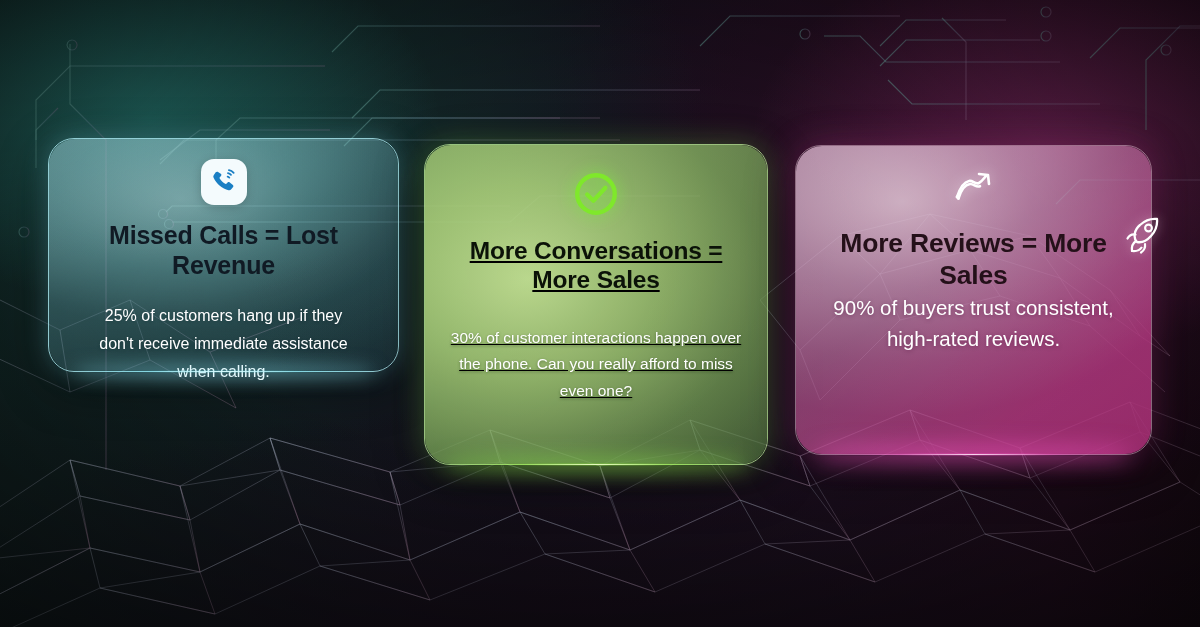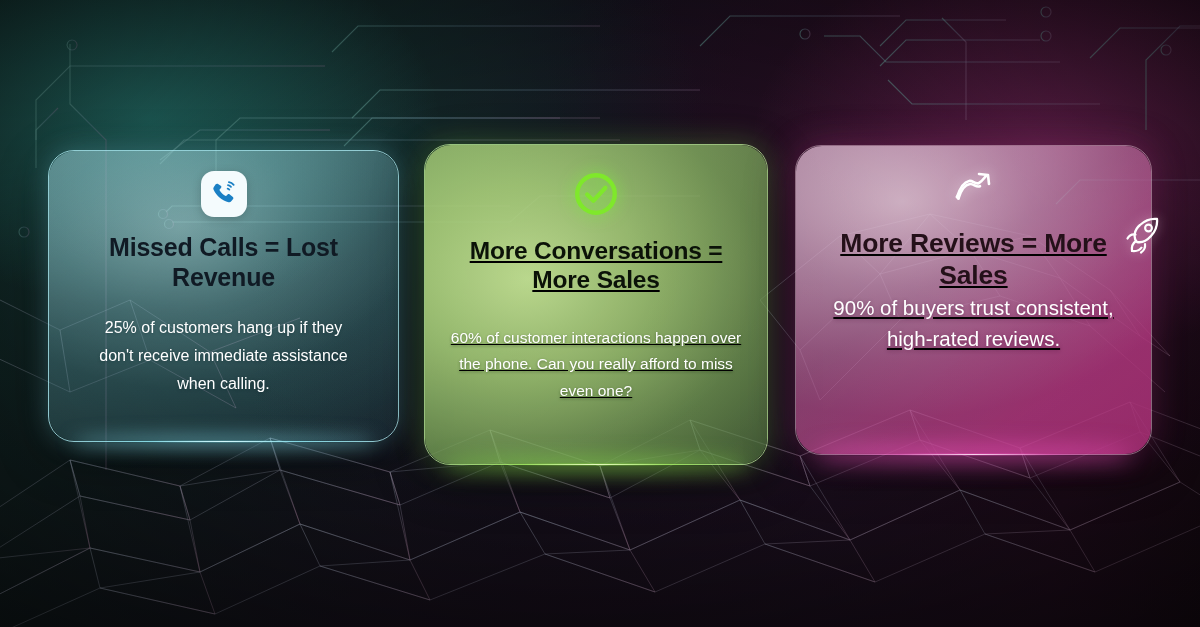--- a/index.html
+++ b/index.html
@@ -74,21 +74,21 @@
     bottom: -2px;
     left: 8%;
     width: 84%;
     height: 3px;
     border-radius: 50%;
     pointer-events: none;
   }
 
   
   #card-1 {
-    left: 48px; top: 150px; width: 351px; height: 292px;
+    left: 48px; top: 138px; width: 351px; height: 234px;
     border: 1.5px solid rgba(168,230,238,0.85);
     box-shadow:
       0 0 26px rgba(120,215,230,0.30),
       0 14px 50px rgba(0,0,0,0.45);
   }
   #card-1 .card-inner {
     background:
       radial-gradient(ellipse 95% 80% at 38% 26%, rgba(200,238,242,0.42) 0%, rgba(150,215,222,0.24) 38%, rgba(70,150,162,0.10) 70%, rgba(40,110,120,0.05) 100%),
       linear-gradient(160deg, rgba(176,226,233,0.40) 0%, rgba(120,186,196,0.26) 45%, rgba(54,120,130,0.16) 100%);
   }
@@ -185,21 +185,21 @@
     letter-spacing: -0.2px;
   }
   #card-2 .card-body {
     font-size: 15.5px;
     line-height: 1.72;
     margin-top: 30px;
     text-shadow: 0 1px 3px rgba(20,40,10,0.45);
     max-width: 300px;
   }
 
-  #card-3 .card-content { padding: 22px 36px 0; text-decoration: underline; }
+  #card-3 .card-content { padding: 22px 36px 0; }
   #card-3 .card-title {
     font-size: 26.5px;
     color: #241019;
     margin-top: 22px;
     letter-spacing: -0.2px;
   }
   #card-3 .card-body {
     font-size: 20.5px;
     line-height: 1.52;
     margin-top: 0;
@@ -361,21 +361,21 @@
     <div class="card" id="card-2">
       <div class="card-inner"></div>
       <div class="card-content">
         <div class="icon-slot">
           <svg class="check-icon" width="50" height="50" viewBox="0 0 48 48" fill="none">
             <circle cx="24" cy="24" r="18" stroke="#7fe82b" stroke-width="4.2"></circle>
             <path d="M15.5 24.5 L21.5 30.5 L33 18" stroke="#7fe82b" stroke-width="4" stroke-linecap="round" stroke-linejoin="round"></path>
           </svg>
         </div>
         <h2 class="card-title">More Conversations = More Sales</h2>
-        <p class="card-body">60% of customer interactions happen over the phone. Can you really afford to miss even one?</p>
+        <p class="card-body">30% of customer interactions happen over the phone. Can you really afford to miss even one?</p>
       </div>
       <div class="glow-bar"></div>
     </div>
 
     <div class="card" id="card-3">
       <div class="card-inner"></div>
       <div class="card-content">
         <div class="icon-slot">
           <svg class="arrow-icon" width="44" height="38" viewBox="0 0 44 38" fill="none">
             <path d="M5 29 C8 20 12 14 17 13 C21 12 23 17 27 15 C30 13.5 32 10 34 8" stroke="#ffffff" stroke-width="2.6" stroke-linecap="round" stroke-linejoin="round"></path>

